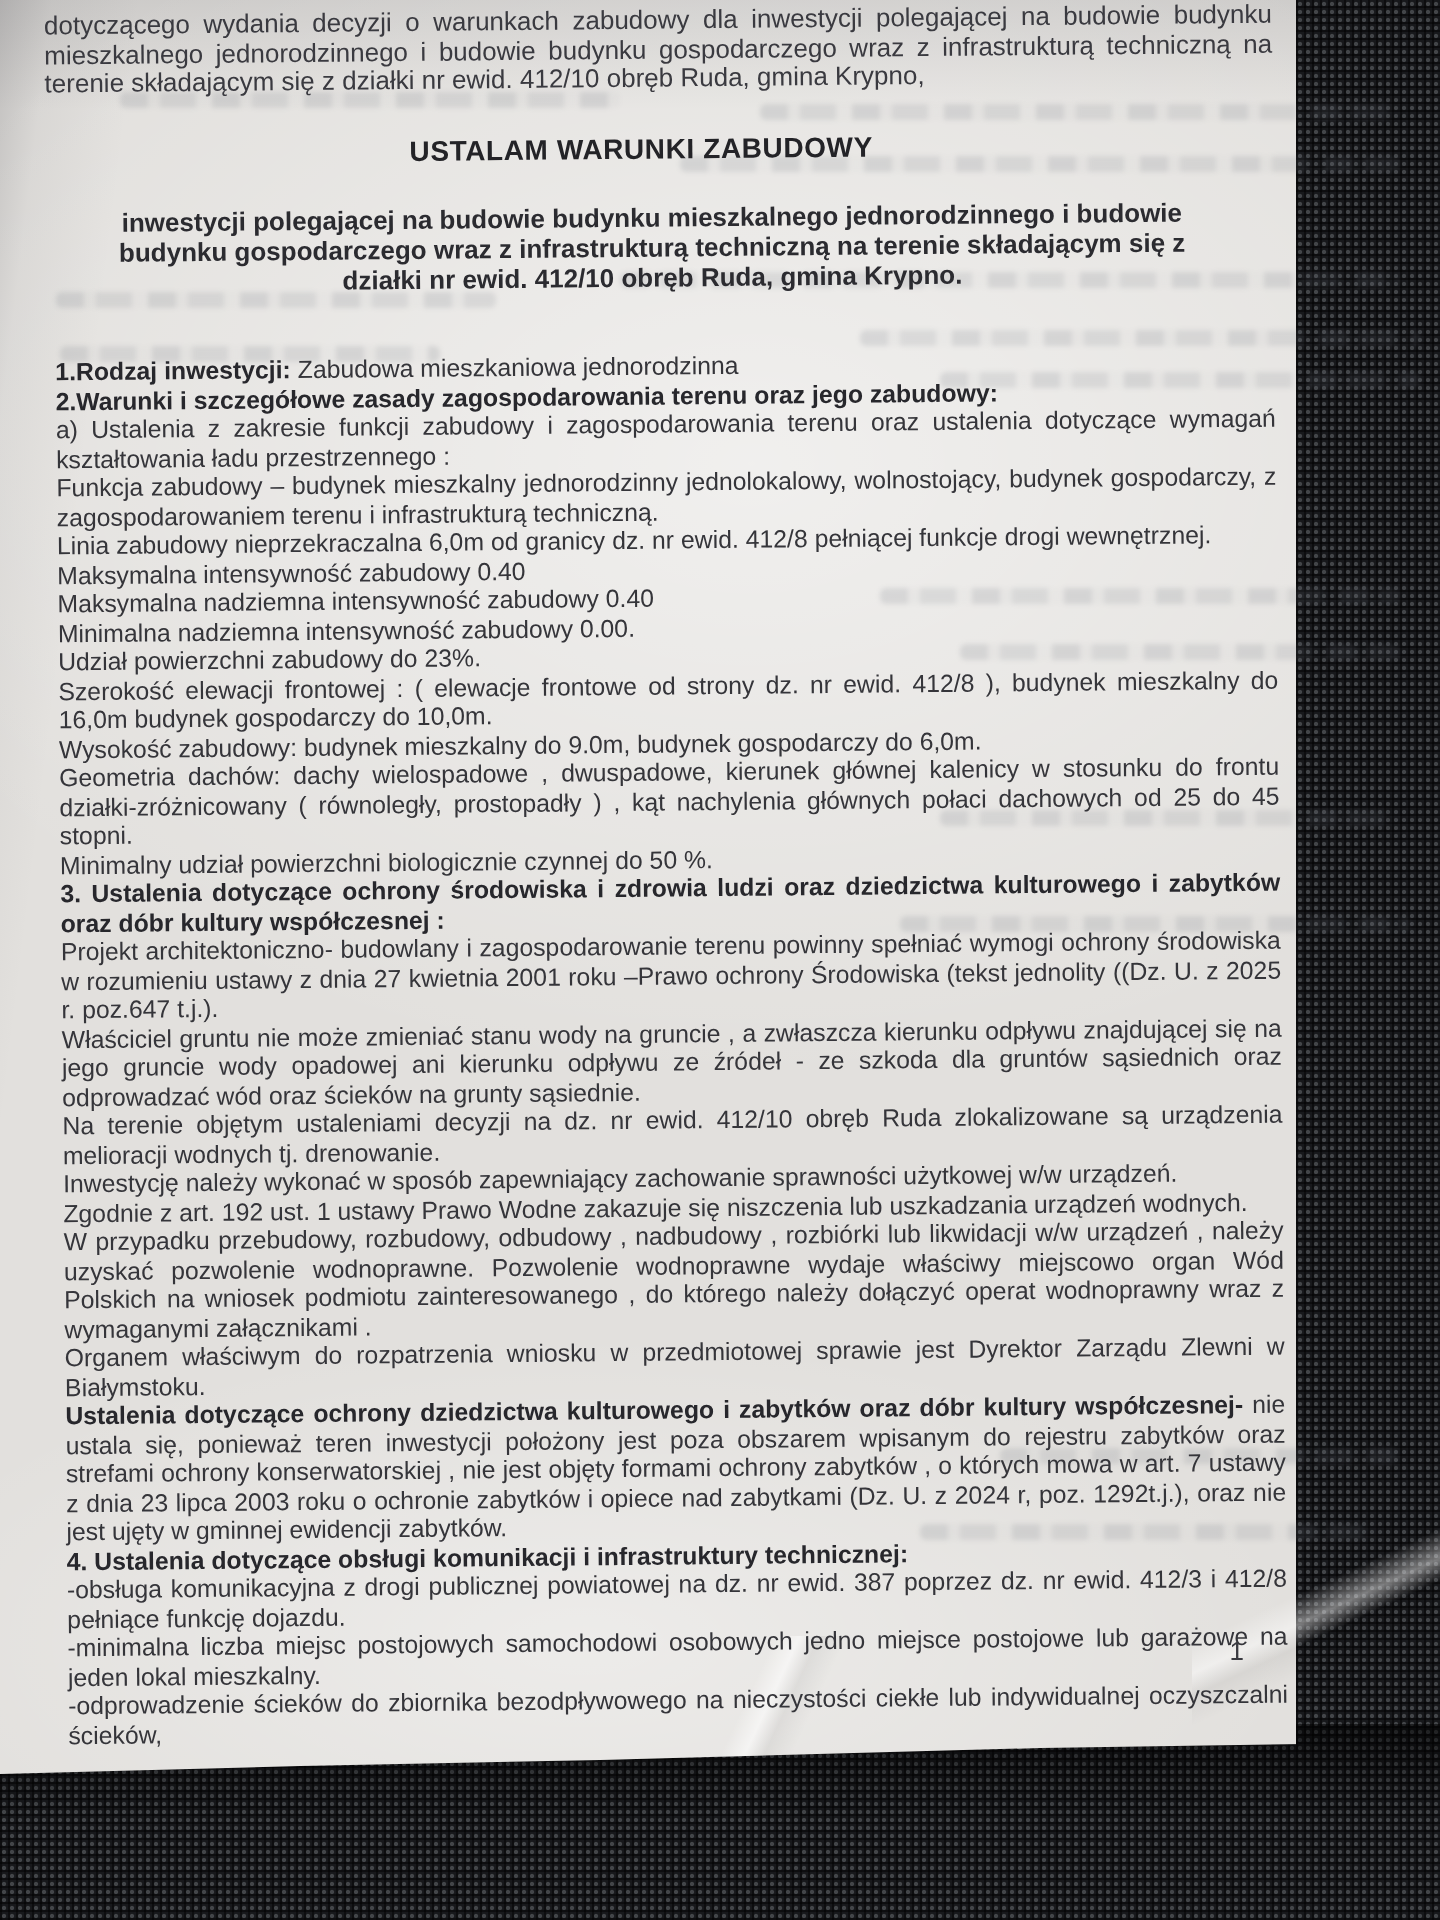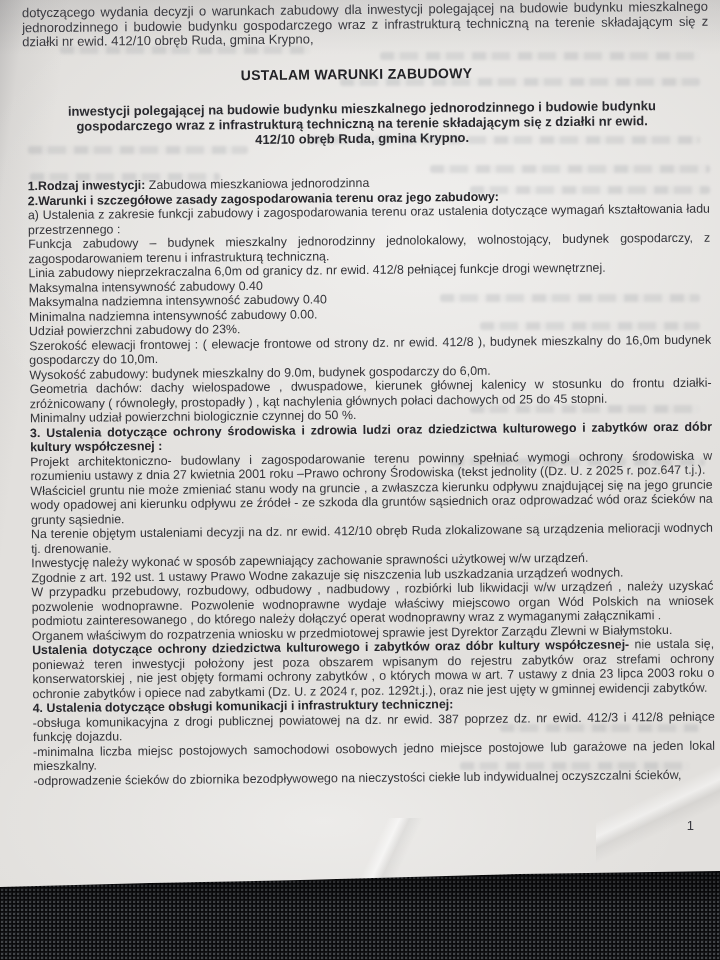--- a/index.html
+++ b/index.html
@@ -17,21 +17,21 @@
       repeating-linear-gradient(0deg, rgba(0,0,0,0.45) 0 1px, transparent 1px 4px),
       radial-gradient(rgba(168,173,178,0.30) 0.8px, transparent 1.3px);
     background-size:4px 4px,4px 4px,4px 4px;
   }
   .fabric::after{
     content:"";position:absolute;left:0;right:0;top:862px;height:46px;
     background:linear-gradient(to bottom, rgba(0,0,0,0.55), rgba(0,0,0,0));
   }
   
   .paper{
-    position:absolute;left:0;top:0;width:720px;height:892px;
+    position:absolute;left:0;top:0;width:648px;height:892px;
     clip-path:polygon(0 0,720px 0,720px 871px,520px 874px,300px 880px,150px 883px,0 887px);
     background:
       radial-gradient(ellipse 640px 430px at 58% 26%, rgba(255,255,255,0.50), rgba(255,255,255,0) 72%),
       radial-gradient(ellipse 520px 220px at 45% 92%, rgba(255,255,255,0.38), rgba(255,255,255,0) 70%),
       linear-gradient(97deg, rgba(60,60,66,0.20) 0px, rgba(60,60,66,0.06) 26px, rgba(0,0,0,0) 70px),
       linear-gradient(to bottom, rgba(55,55,62,0.12), rgba(0,0,0,0) 55px),
       #e2e0dd;
   }
   .content{
     position:absolute;left:0;top:0;right:0;

